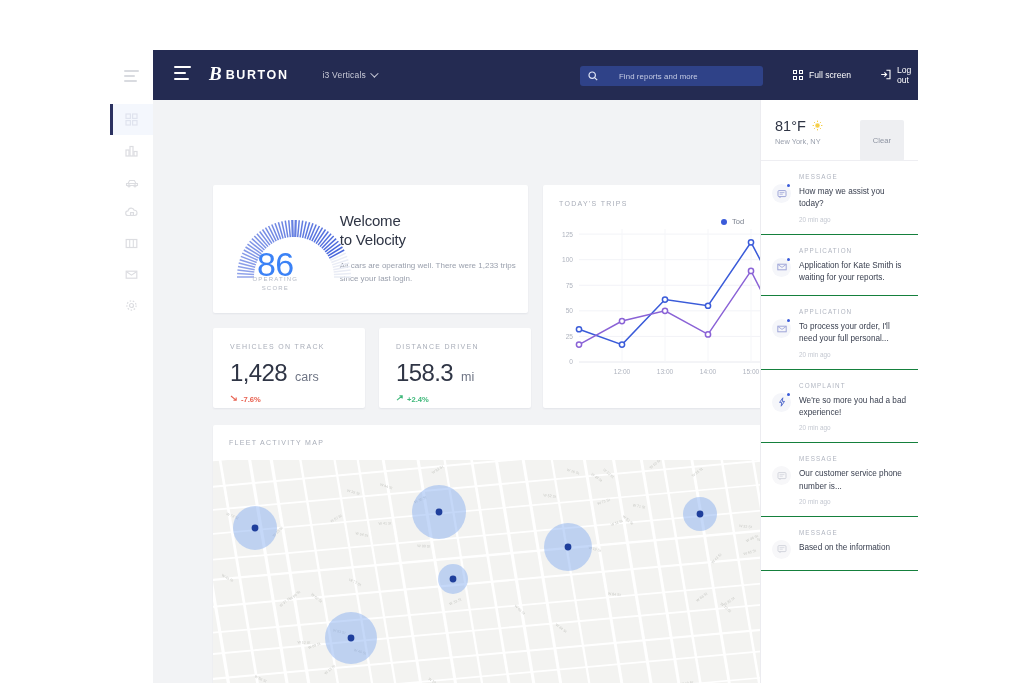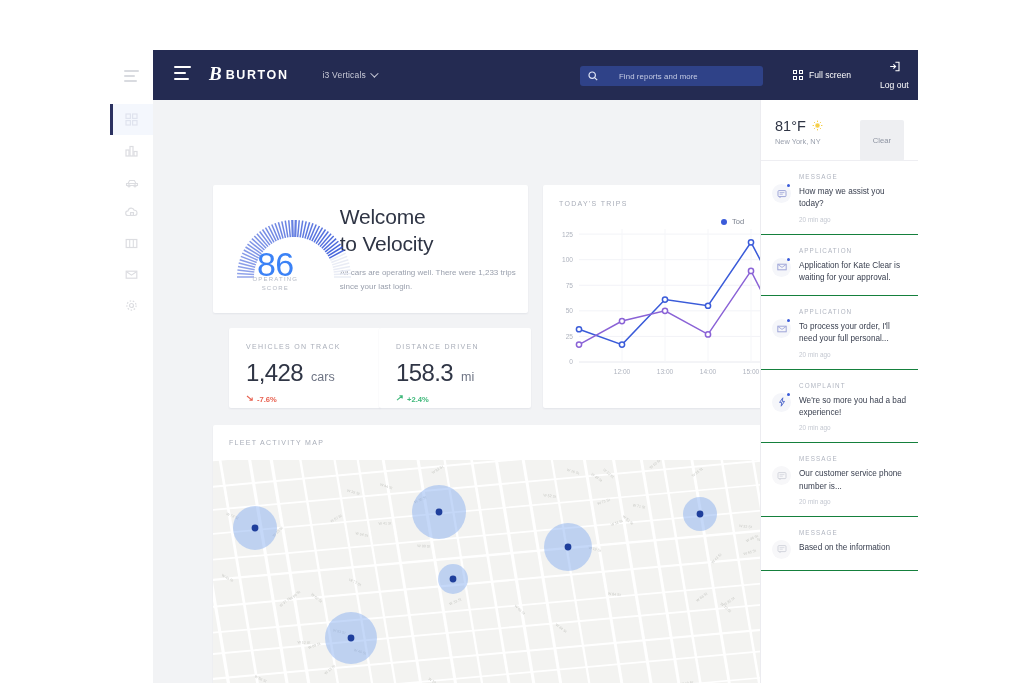--- a/index.html
+++ b/index.html
@@ -69,21 +69,21 @@
   .chev { width: 6px; height: 6px; border-right: 1.3px solid #c9cbd8; border-bottom: 1.3px solid #c9cbd8;
           transform: rotate(45deg) translateY(-2px); }
   .searchbox {
     position: absolute; left: 427px; top: 16px; width: 183px; height: 20px;
     background: #2f4288; border-radius: 3px; display: flex; align-items: center;
     padding-left: 8px; gap: 21px; cursor: text;
   }
   .searchbox .ph { color: #c6cce5; font-size: 7.8px; letter-spacing: 0.1px; }
   .hdr-act { display: flex; align-items: center; gap: 6px; color: #fff; font-size: 8.6px; cursor: pointer; }
   #fullscreen { position: absolute; left: 640px; }
-  #logout { position: absolute; left: 727px; flex-direction: column; }
+  #logout { position: absolute; left: 727px; }
   .grid-ic { display: grid; grid-template-columns: 4px 4px; gap: 2px; }
   .grid-ic b { display: block; width: 4px; height: 4px; border: 1.1px solid #fff; }
   
   #content { position: absolute; left: 43px; top: 50px; right: 0; bottom: 0; }
   .card { background: #fff; border-radius: 2px; box-shadow: 0 1px 2px rgba(30,40,80,.07); }
   .card-title {
     font-size: 7px; letter-spacing: 1.3px; color: #a9aeb9; text-transform: uppercase;
   }
   
   #welcome {
@@ -95,26 +95,26 @@
   .gauge-num {
     position: absolute; width: 100%; text-align: center; top: 48px;
     font-size: 34px; color: #3b82f6; font-weight: 300; letter-spacing: -0.5px;
   }
   .gauge-lbl {
     position: absolute; width: 100%; text-align: center; top: 78px;
     font-size: 6px; letter-spacing: 1.2px; color: #b4b9c4; line-height: 1.5;
   }
   .wel-txt { padding-left: 8px; }
   .wel-h {
-    font-size: 21px; color: #2f3545; font-weight: 400; line-height: 1.26; letter-spacing: -0.2px;
+    font-size: 15px; color: #2f3545; font-weight: 400; line-height: 1.26; letter-spacing: -0.2px;
   }
   .wel-p { margin-top: 9px; font-size: 8px; color: #9aa0ad; line-height: 1.72; }
   
   .kpi { position: absolute; top: 228px; width: 152px; height: 80px; padding: 15px 0 0 17px; }
-  #kpi1 { left: 76px; }
+  #kpi1 { left: 60px; }
   #kpi2 { left: 226px; }
   .kpi-row { display: flex; align-items: baseline; gap: 8px; margin-top: 9px; }
   .kpi-val { font-size: 24px; color: #2f3545; font-weight: 300; letter-spacing: -0.6px; }
   .kpi-unit { font-size: 12.5px; color: #6e7484; font-weight: 300; }
   .kpi-delta { margin-top: 7px; font-size: 7.6px; font-weight: bold; display: flex; align-items: center; gap: 3px; }
   .down { color: #e8604f; }
   .up { color: #3fb87a; }
   
   #chartcard { position: absolute; left: 390px; top: 85px; width: 315px; height: 223px; padding: 15px 0 0 16px; }
   #chartsvg { position: absolute; left: 10px; top: 38px; }
@@ -603,21 +603,21 @@
         <div class="nitem">
           <div class="nic">
             <svg width="10" height="10" viewBox="0 0 10 10" fill="none">
               <rect x="0.8" y="2.2" width="8.4" height="5.6" stroke="#9fa6d8" stroke-width="1"></rect>
               <path d="M1.2 2.7L5 5.4l3.8-2.7" stroke="#9fa6d8" stroke-width="0.9"></path>
             </svg>
             <span class="badge"></span>
           </div>
           <div class="nbody">
             <div class="ncat">APPLICATION</div>
-            <div class="ntext">Application for Kate Clear is waiting for your approval.</div>
+            <div class="ntext">Application for Kate Smith is waiting for your reports.</div>
           </div>
         </div>
         <div class="nitem">
           <div class="nic">
             <svg width="10" height="10" viewBox="0 0 10 10" fill="none">
               <rect x="0.8" y="2.2" width="8.4" height="5.6" stroke="#9fa6d8" stroke-width="1"></rect>
               <path d="M1.2 2.7L5 5.4l3.8-2.7" stroke="#9fa6d8" stroke-width="0.9"></path>
             </svg>
             <span class="badge"></span>
           </div>

